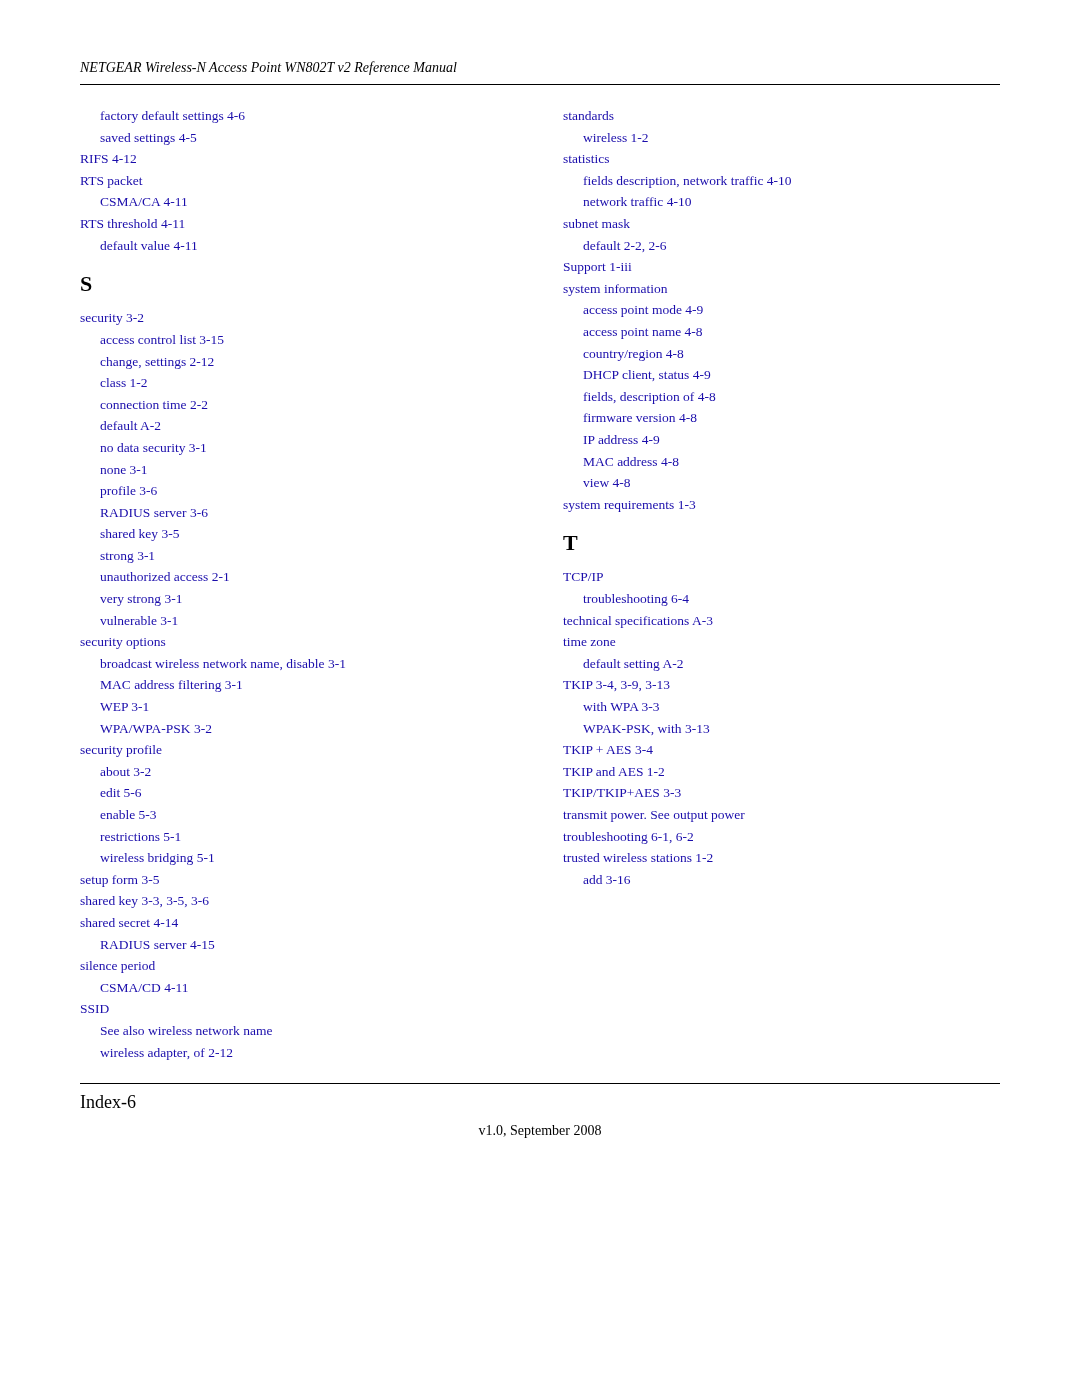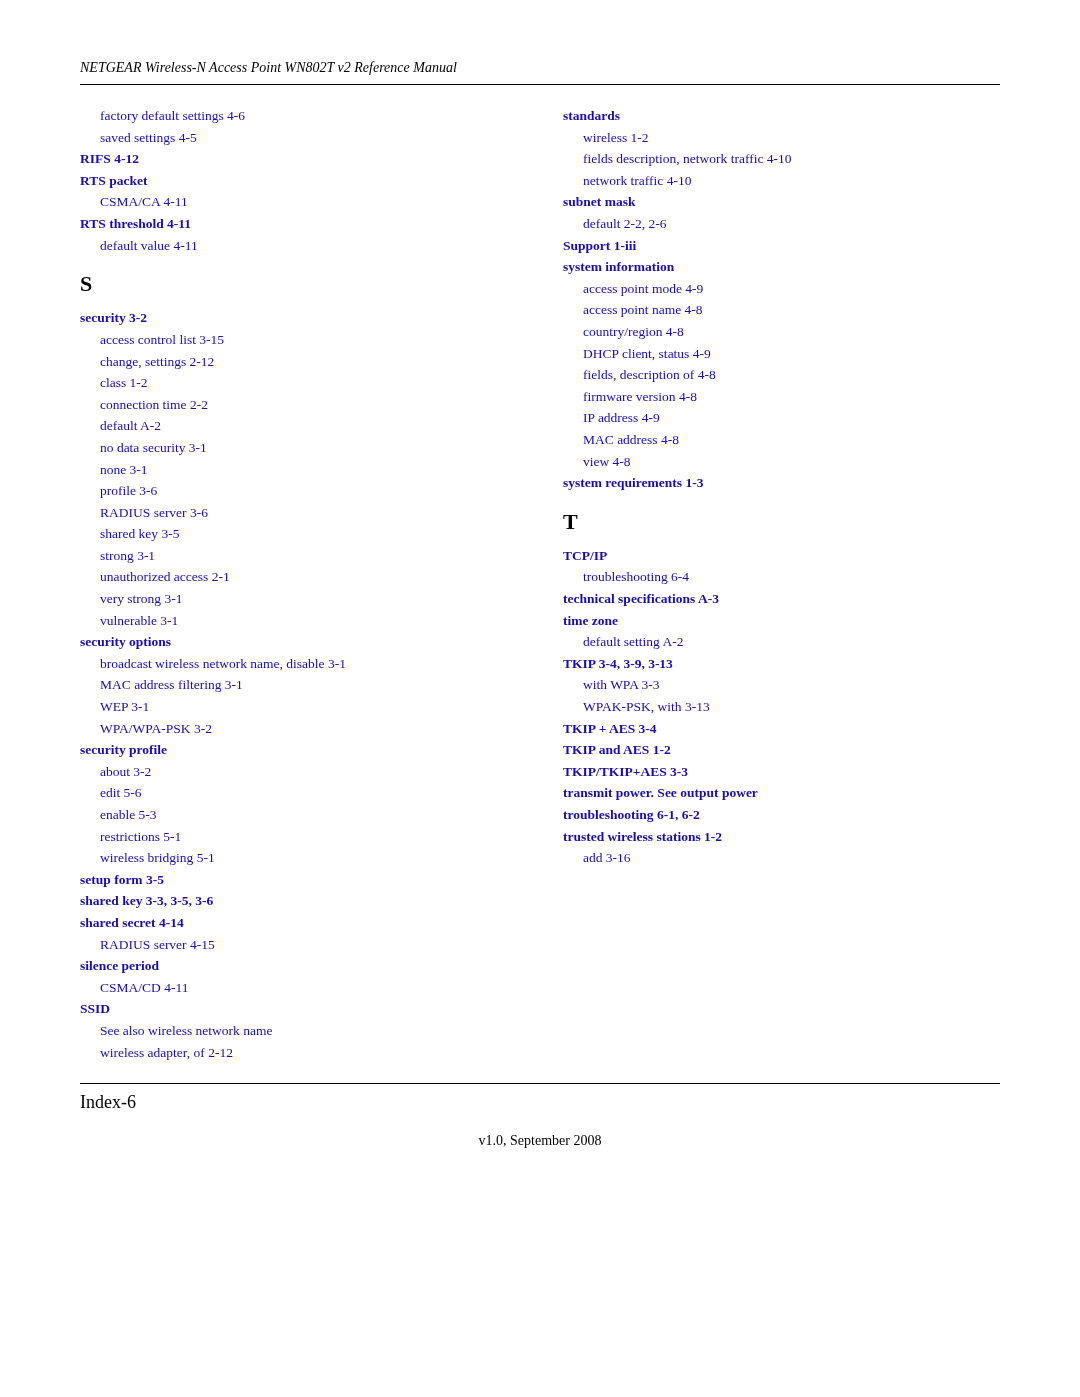--- a/index.html
+++ b/index.html
@@ -30,42 +30,41 @@
       justify-content: space-between;
       padding-top: 8px;
       margin-top: 20px;
       font-size: 18px;
       color: #000;
     }
     .footer-center {
       text-align: center;
       font-size: 14px;
       color: #000;
-      margin-top: 20px;
+      margin-top: 10px;
     }
     .columns {
       display: flex;
       gap: 46px;
     }
     .col {
       flex: 1;
       font-size: 13.5px;
       line-height: 1.6;
     }
     .section-letter {
       font-size: 22px;
       font-weight: bold;
       color: #000;
       margin-bottom: 6px;
       margin-top: 8px;
     }
     .entry-main {
       color: #1a0dab;
       display: block;
-      font-weight: bold;
     }
     .entry-sub {
       color: #1a0dab;
       display: block;
       padding-left: 20px;
     }
     .top-entries {
       margin-bottom: 10px;
     }
   </style>
@@ -131,20 +130,21 @@
         <span class="entry-sub">See also wireless network name</span>
         <span class="entry-sub">wireless adapter, of  2-12</span>
       </div>
     </div>
 
     <div class="col">
 
       <div class="top-entries">
         <span class="entry-main">standards</span>
         <span class="entry-sub">wireless  1-2</span>
+        <span class="entry-main">statistics</span>
         <span class="entry-sub">fields description, network traffic  4-10</span>
         <span class="entry-sub">network traffic  4-10</span>
         <span class="entry-main">subnet mask</span>
         <span class="entry-sub">default  2-2, 2-6</span>
         <span class="entry-main">Support  1-iii</span>
         <span class="entry-main">system information</span>
         <span class="entry-sub">access point mode  4-9</span>
         <span class="entry-sub">access point name  4-8</span>
         <span class="entry-sub">country/region  4-8</span>
         <span class="entry-sub">DHCP client, status  4-9</span>

